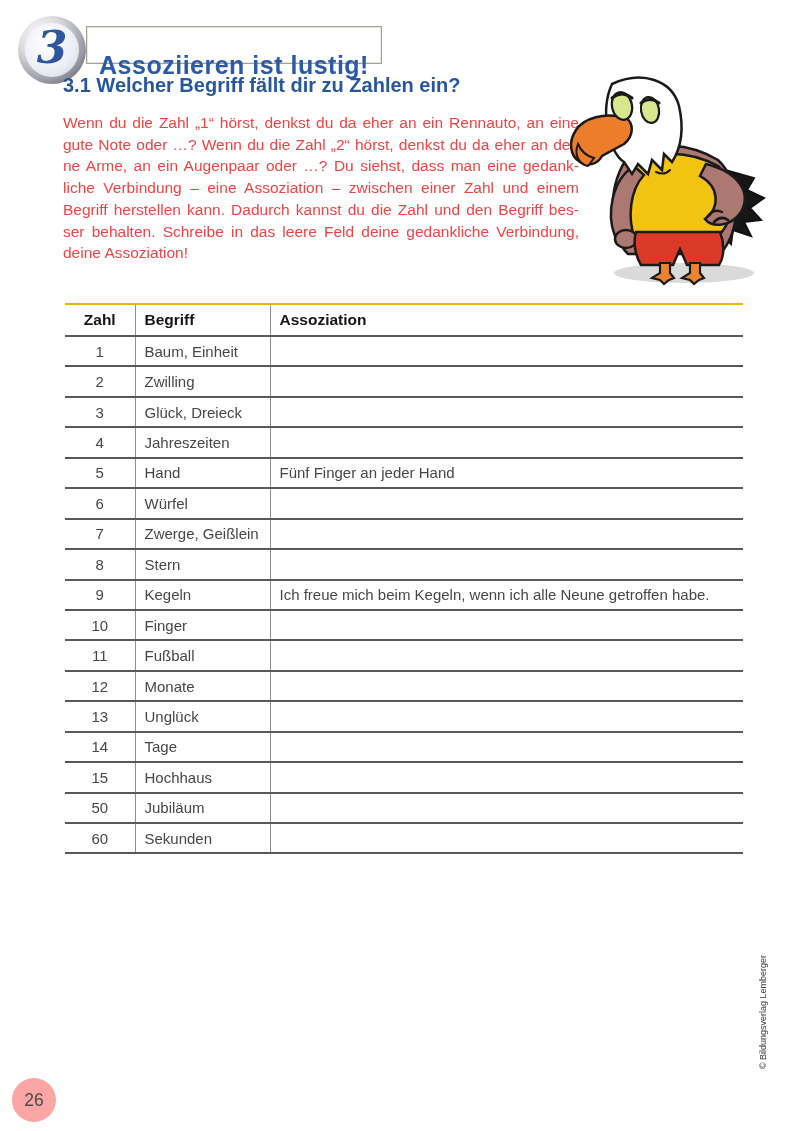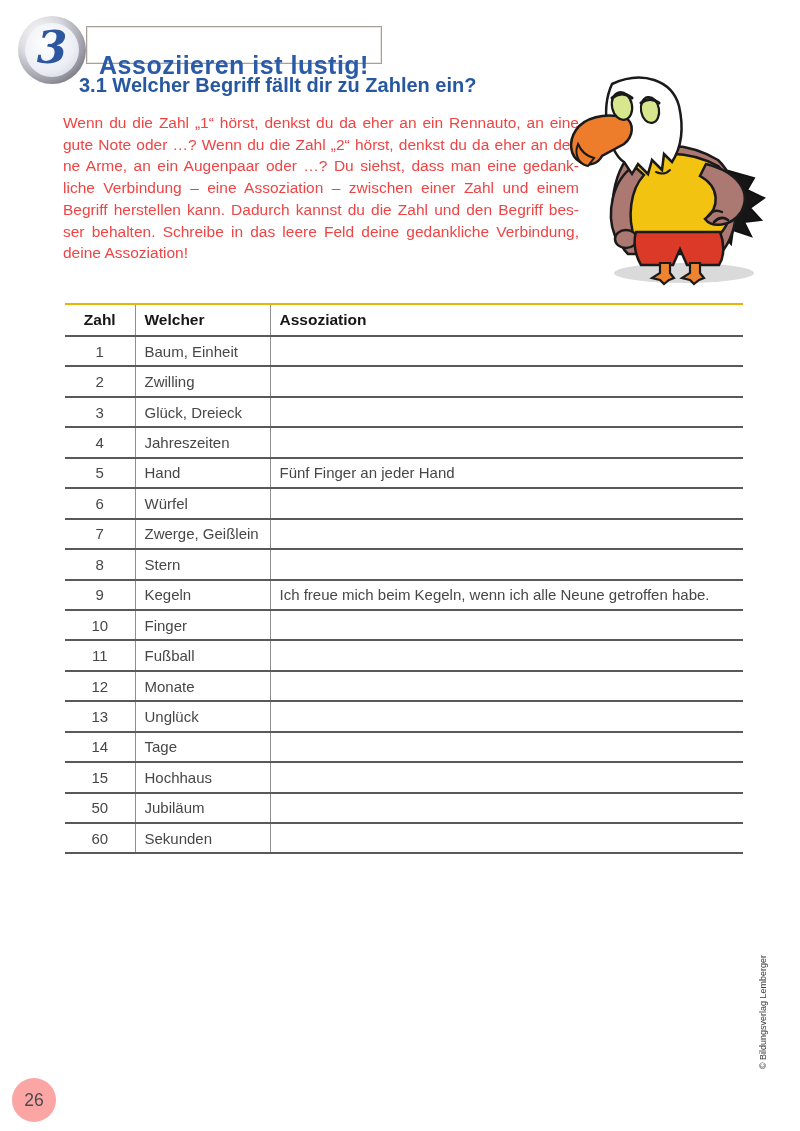--- a/index.html
+++ b/index.html
@@ -41,21 +41,20 @@
   }
   .title-text {
     color: #2b5aa6; font-size: 25px; font-weight: 600;
     letter-spacing: 0.5px; white-space: nowrap; margin-top: 40px;
   }
 
   .subtitle {
     position: absolute; left: 63px; top: 74px;
     color: #27589f; font-size: 20px; font-weight: bold;
     white-space: nowrap;
-    margin-left: 16px;
   }
 
   
   .intro {
     position: absolute; left: 63px; top: 112px;
     width: 516px; color: #ef4444;
     font-size: 15.5px; line-height: 21.7px;
   }
   .jline { text-align: justify; text-align-last: justify; white-space: normal; }
   .jline.last { text-align-last: left; }
@@ -162,21 +161,21 @@
 
   <table class="assoc-table">
     <colgroup>
         <col class="c1">
         <col class="c2">
         <col class="c3">
       </colgroup>
     <thead>
       <tr>
         <th class="center">Zahl</th>
-        <th>Welcher</th>
+        <th>Begriff</th>
         <th>Assoziation</th>
       </tr>
     </thead>
     <tbody>
         <tr>
           <td class="center">1</td>
           <td>Baum, Einheit</td>
           <td></td>
         </tr>
         <tr>

